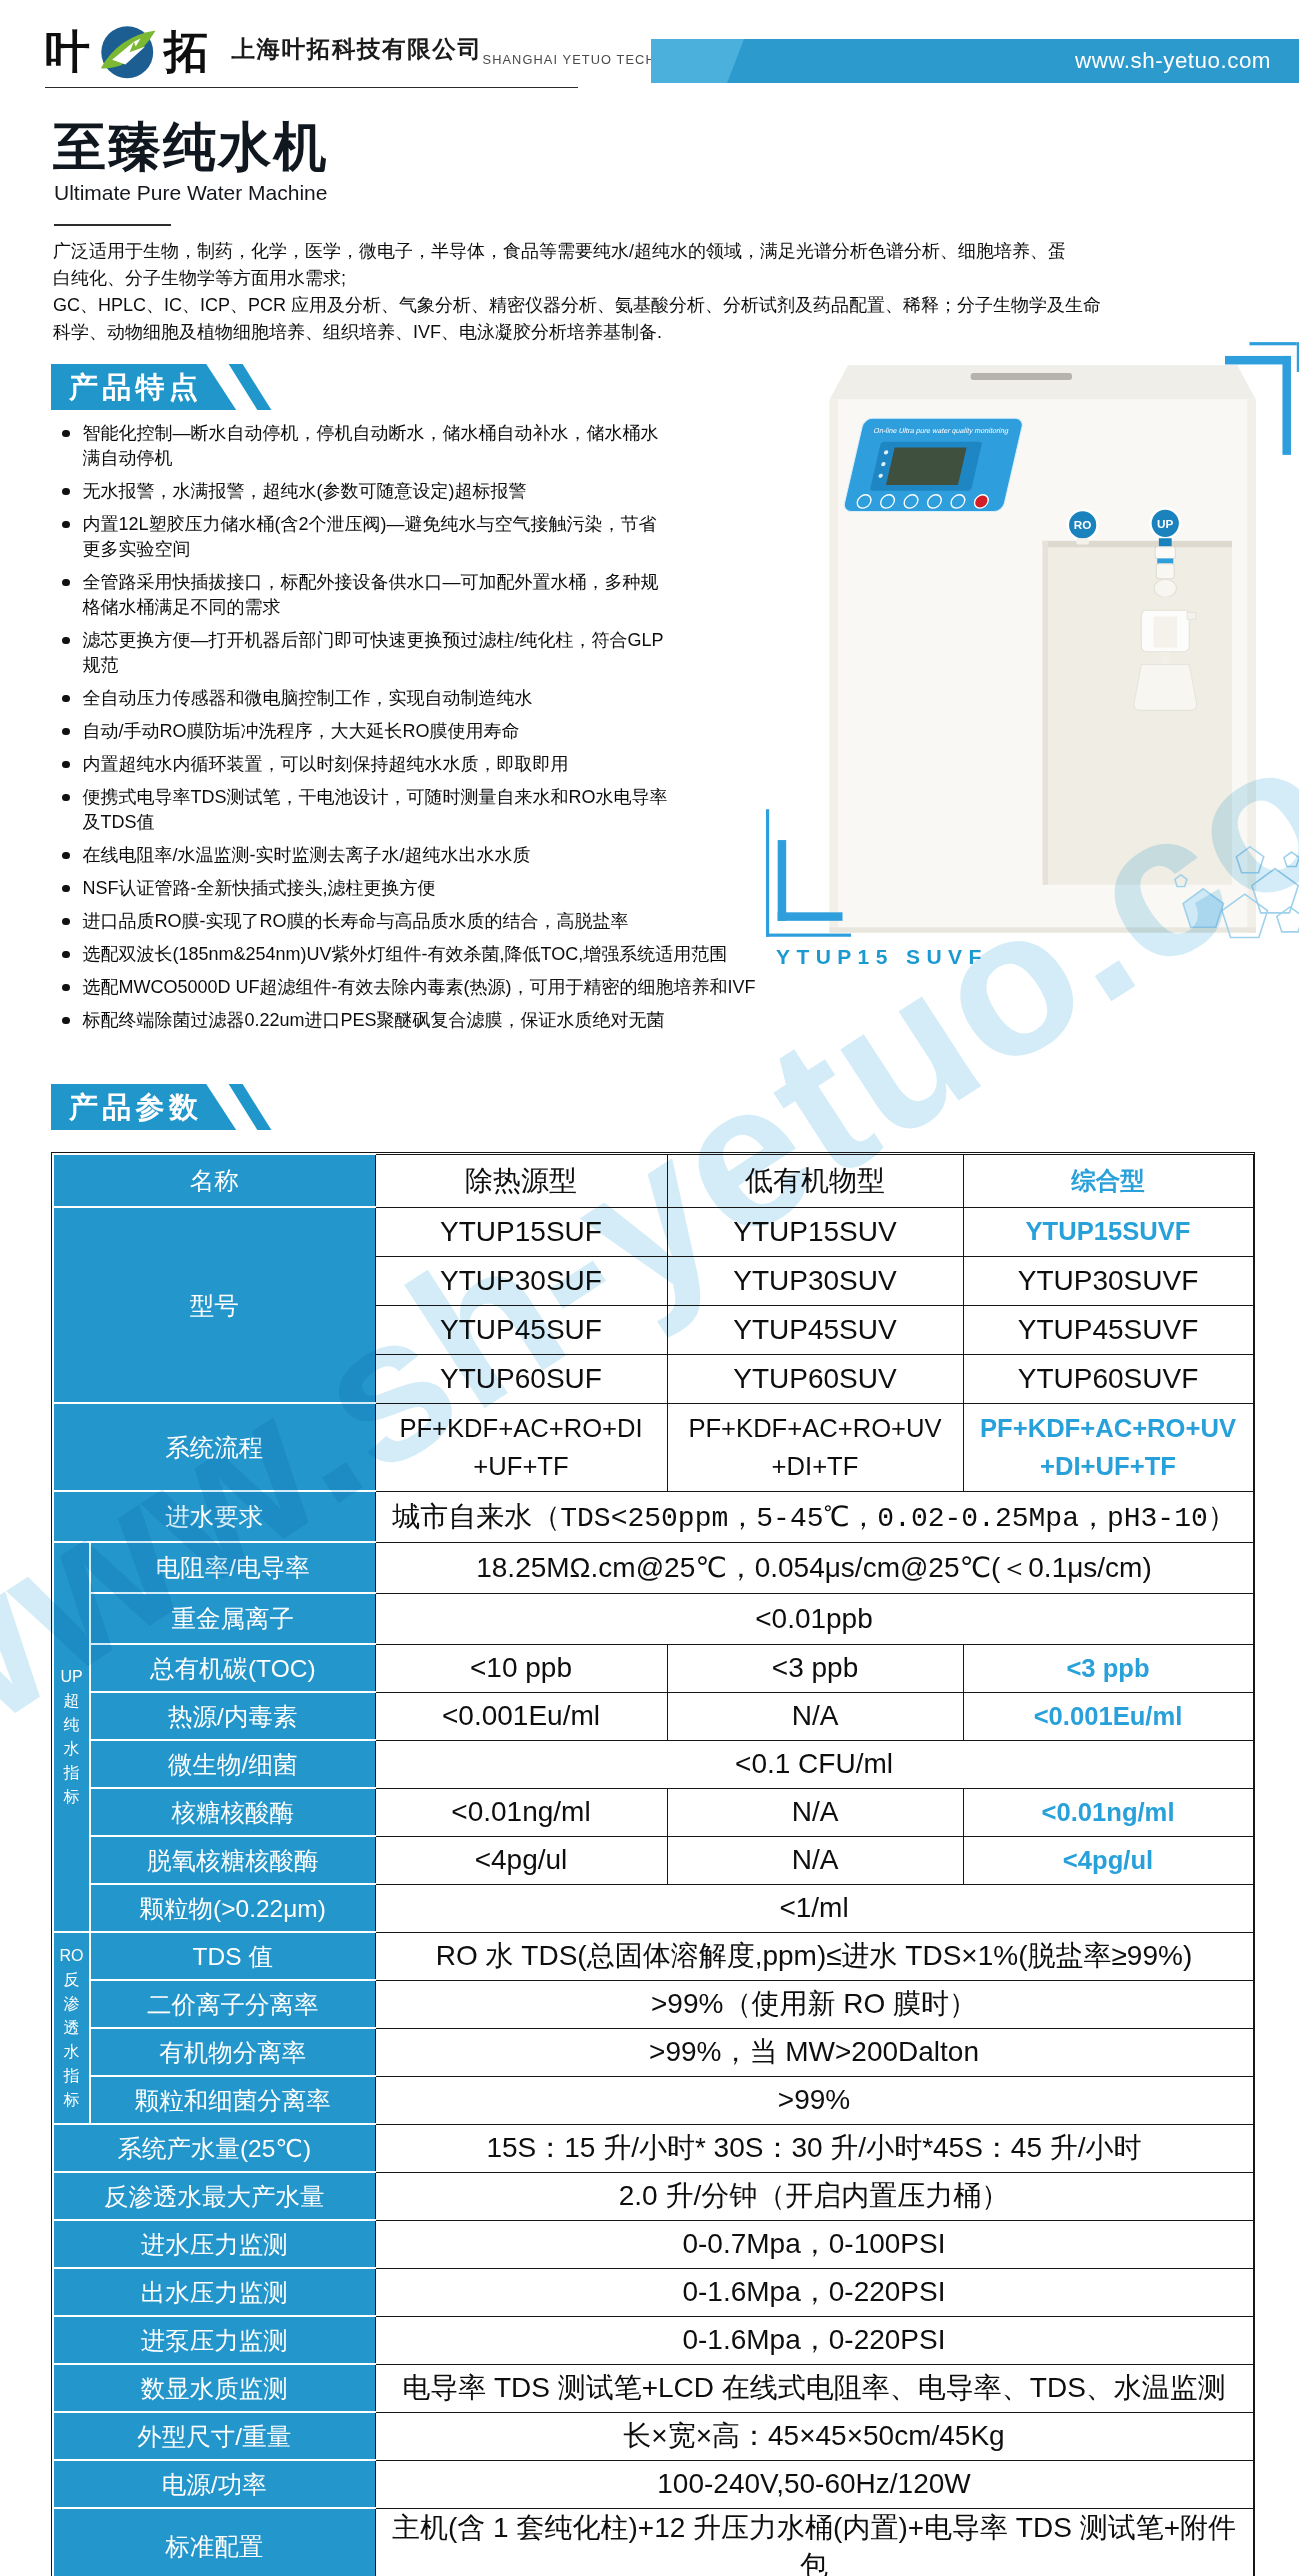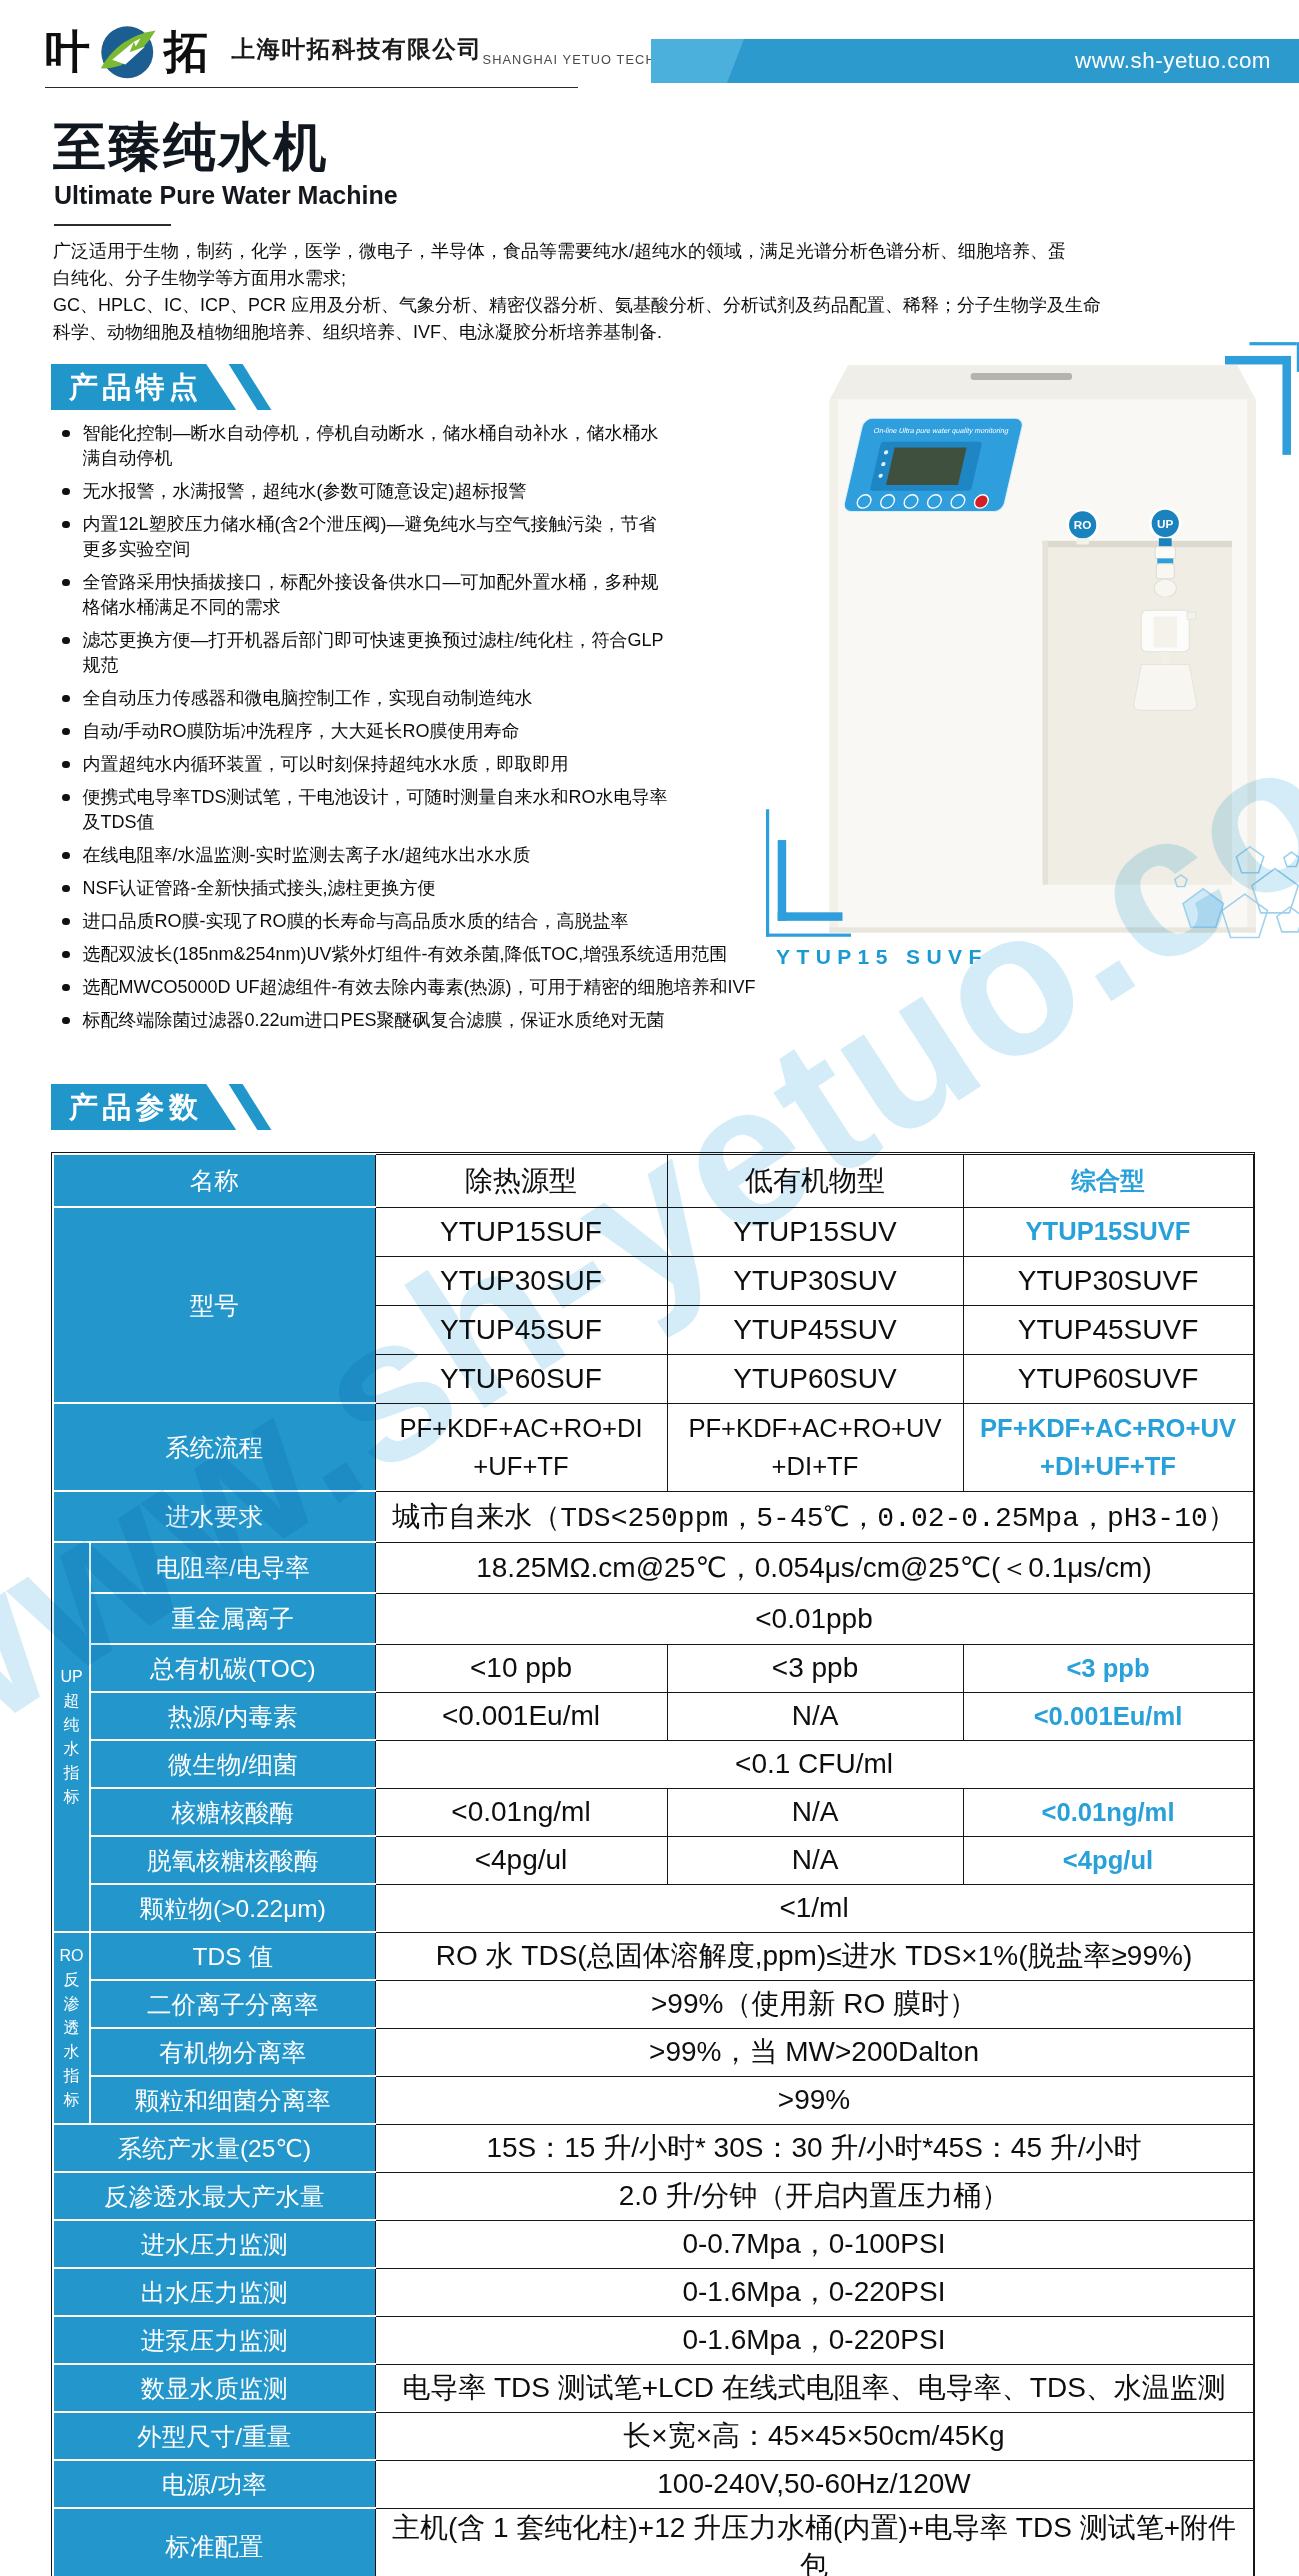--- a/index.html
+++ b/index.html
@@ -15,21 +15,21 @@
   .company-en{font-size:12.8px;color:#4a4a4a;letter-spacing:1.1px;margin-top:15px;}
   .header-rule{position:absolute;left:45px;top:87px;width:533px;height:1.1px;background:#2a2a2a;}
   .site-banner{position:absolute;left:651px;top:39px;width:649px;height:44px;background:#2d9ace;}
   .site-banner .light{position:absolute;left:0;top:0;width:93px;height:44px;background:#4cb0dd;
       clip-path:polygon(0 0,93px 0,76px 100%,0 100%);}
   .site-banner .url{position:absolute;right:29px;top:0;height:44px;line-height:44px;color:#fff;
       font-size:22.4px;letter-spacing:0.5px;}
 
   
   .title-cn{position:absolute;left:53px;top:112px;font-size:53px;font-weight:900;color:#10171f;letter-spacing:2.1px;}
-  .title-en{position:absolute;left:54px;top:181px;font-size:25px;font-weight:700;color:#14181d;}
+  .title-en{position:absolute;left:54px;top:181px;font-size:21px;font-weight:400;color:#14181d;}
   .title-rule{position:absolute;left:54px;top:224px;width:117px;height:1.6px;background:#2c2c2c;}
   .intro{position:absolute;left:53px;top:238px;width:1232px;font-size:18px;line-height:27px;color:#0e0e0e;white-space:pre-line;}
 
   
   .sec-banner{position:absolute;display:flex;align-items:stretch;height:46px;}
   .sec-main{background:#2196cb;color:#fff;font-size:29px;font-weight:700;letter-spacing:4.3px;
       line-height:46px;padding:0 34px 0 18px;
       clip-path:polygon(0 0,calc(100% - 30px) 0,100% 100%,0 100%);}
   .sec-stripe{width:14px;height:46px;background:#2196cb;margin-left:6.4px;transform:skewX(32deg);}
   #features-banner{left:51px;top:364px;}

